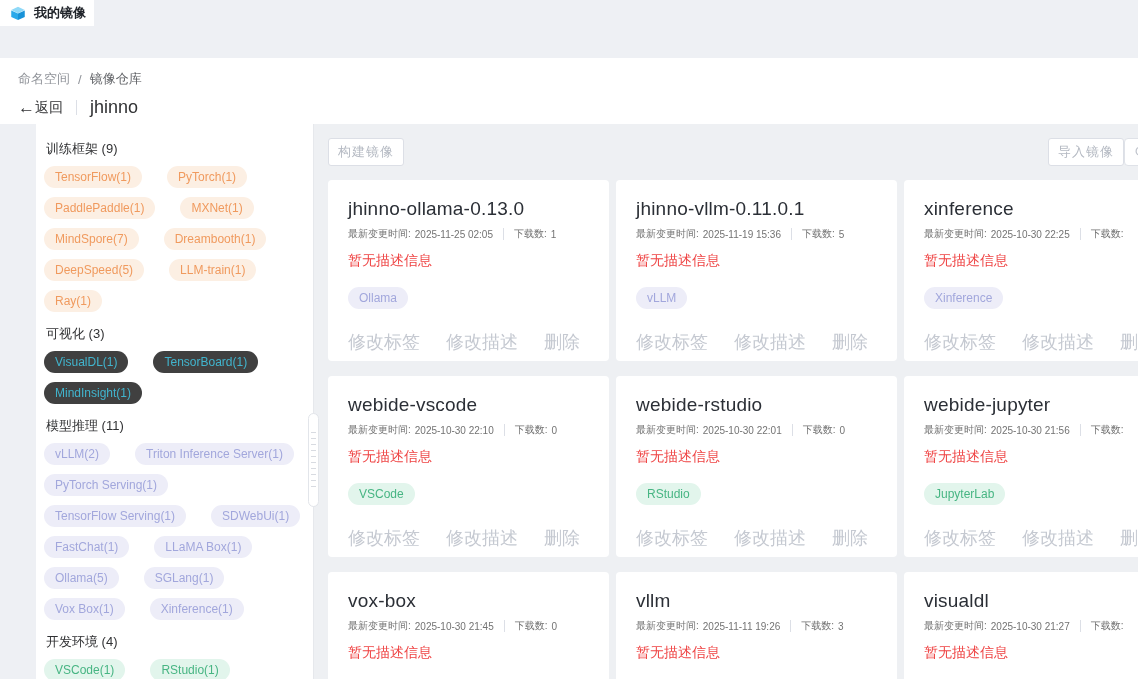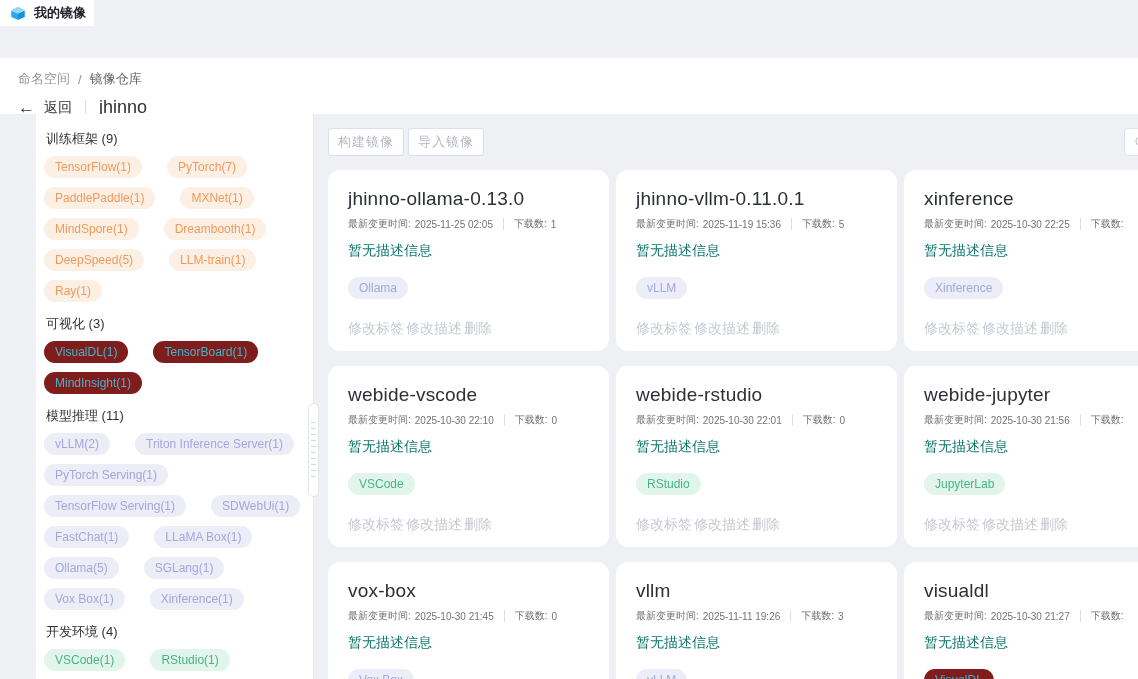--- a/index.html
+++ b/index.html
@@ -11,85 +11,85 @@
 
   
   .topbar { height:58px; background:#eef0f4; position:relative; }
   .logo-patch {
     position:absolute; left:0; top:0; height:26px; width:94px;
     background:#fff; display:flex; align-items:center; gap:7px; padding-left:9px;
   }
   .app-title { font-size:13px; font-weight:bold; color:#1f2329; white-space:nowrap; }
 
   
-  .header-panel { background:#fff; height:56px; padding:0 18px; }
+  .header-panel { background:#fff; height:66px; padding:0 18px; }
   .breadcrumb { padding-top:12px; font-size:13px; color:#909399; display:flex; gap:8px; align-items:center; }
   .crumb { cursor:pointer; }
   .crumb.current { color:#606266; }
   .back-row { margin-top:9px; display:flex; align-items:center; }
   .back-arrow { font-size:17px; color:#303133; cursor:pointer; line-height:1; }
-  .back-label { font-size:14px; color:#303133; margin-left:9px; cursor:pointer; }
+  .back-label { font-size:14px; color:#303133; cursor:pointer; }
   .vdiv { width:1px; height:15px; background:#dcdfe6; margin:0 13px; }
   .repo-title { font-size:18px; color:#303133; }
 
   
   .content { display:flex; height:628px; position:relative;margin-left:36px; }
   .sidebar {
     width:278px; background:#fff; border-right:1px solid #e6e8ec;
     padding:14px 8px 14px 8px; overflow:hidden; flex:none;
   }
   .side-title { font-size:13px; color:#303133; margin:2px 0 8px 2px; }
   .side-section { margin-bottom:7px; }
   .side-tags { display:flex; flex-wrap:wrap; gap:9px 25px; margin-bottom:13px; }
   .side-tag {
     font-size:12px; line-height:1; padding:5px 11px; border-radius:12px;
     white-space:nowrap; cursor:pointer;
   }
   .orange .side-tag, .card-tag.orange { background:#fcefe3; color:#f09a5e; }
-  .cyan   .side-tag, .card-tag.cyan   { background:#7f1d1d; color:#41b4cd; }
+  .cyan   .side-tag, .card-tag.cyan   { background:#404040; color:#41b4cd; }
   .purple .side-tag, .card-tag.purple { background:#ededf8; color:#a2a7dc; }
   .green  .side-tag, .card-tag.green  { background:#e2f5ec; color:#47b583; }
 
   .resizer {
     position:absolute; left:272px; top:289px; width:11px; height:94px;
     background:#fff; border:1px solid #e2e5ea; border-radius:6px; z-index:10; cursor:col-resize;
     display:flex; align-items:center; justify-content:center;
   }
   .resizer .grip {
     width:5px; height:56px;
     background:repeating-linear-gradient(to bottom,#d8dbe1 0 1px,transparent 1px 6px);
   }
 
   main { flex:1; background:#eef0f3; padding:14px; position:relative; overflow:hidden; }
-  .toolbar { display:flex; gap:4px; }
+  .toolbar { display:flex; gap:4px;justify-content:space-between; }
   .btn {
     height:28px; padding:0 9px; background:#fff; border:1px solid #dcdfe6;
     border-radius:3px; font-size:13px; color:#b4b9c2; display:flex; align-items:center;
     letter-spacing:1px; cursor:pointer;
   }
   .search-box {
     position:absolute; left:810px; top:14px; width:140px; height:28px;
     background:#fff; border:1px solid #dfe2e8; border-radius:4px;
     display:flex; align-items:center; gap:6px; padding:0 9px;
   }
   .search-box input {
     border:none; outline:none; width:100px; font:13px "Liberation Sans","DejaVu Sans",sans-serif;
     color:#606266; background:transparent;
   }
   .search-box input::placeholder { color:#c0c4cc; }
 
   .cards { margin-top:14px; display:grid; grid-template-columns:repeat(3,281px); gap:15px 7px; }
-  .card { background:#fff; border-radius:12px; padding:16px 20px; height:181px; overflow:hidden; }
+  .card { background:#fff; border-radius:4px; padding:16px 20px; height:181px; overflow:hidden; }
   .card-title { font-size:19px; line-height:25px; color:#2b2f36; font-weight:500; letter-spacing:.2px; }
   .card-meta { margin-top:6px; font-size:10px; color:#737373; display:flex; align-items:center; white-space:nowrap; }
   .meta-value { margin-left:4px; }
   .meta-sep { width:1px; height:12px; background:#dcdfe6; margin:0 10px; }
-  .card-desc { margin-top:11px; font-size:14px; color:#0f766e; }
+  .card-desc { margin-top:11px; font-size:14px; color:#ef4444; }
   .card-tag { display:inline-block; margin-top:17px; font-size:12px; line-height:1; padding:5px 11px; border-radius:12px; }
-  .card-actions { margin-top:21px; font-size:14px; color:#c5c9d1; display:flex; gap:2px; }
+  .card-actions { margin-top:21px; font-size:18px; color:#c5c9d1; display:flex; gap:26px; }
   .card-actions span { cursor:pointer; }
 
   .bottom-strip { position:absolute; left:279px; right:0; bottom:0; height:3px; background:#eef0f3; z-index:6; }
 </style>
 </head>
 <body>
 
 <div class="topbar">
   <div class="logo-patch">
     <svg width="18" height="18" viewBox="0 0 24 24">
@@ -114,24 +114,24 @@
     <span class="repo-title">jhinno</span>
   </div>
 </div>
 
 <div class="content">
   <aside class="sidebar">
     <div class="side-section">
       <div class="side-title">训练框架 (9)</div>
       <div class="side-tags orange">
           <span class="side-tag">TensorFlow(1)</span>
-          <span class="side-tag">PyTorch(7)</span>
+          <span class="side-tag">PyTorch(1)</span>
           <span class="side-tag">PaddlePaddle(1)</span>
           <span class="side-tag">MXNet(1)</span>
-          <span class="side-tag">MindSpore(1)</span>
+          <span class="side-tag">MindSpore(7)</span>
           <span class="side-tag">Dreambooth(1)</span>
           <span class="side-tag">DeepSpeed(5)</span>
           <span class="side-tag">LLM-train(1)</span>
           <span class="side-tag">Ray(1)</span>
         </div>
     </div>
     <div class="side-section">
       <div class="side-title">可视化 (3)</div>
       <div class="side-tags cyan">
           <span class="side-tag">VisualDL(1)</span>

